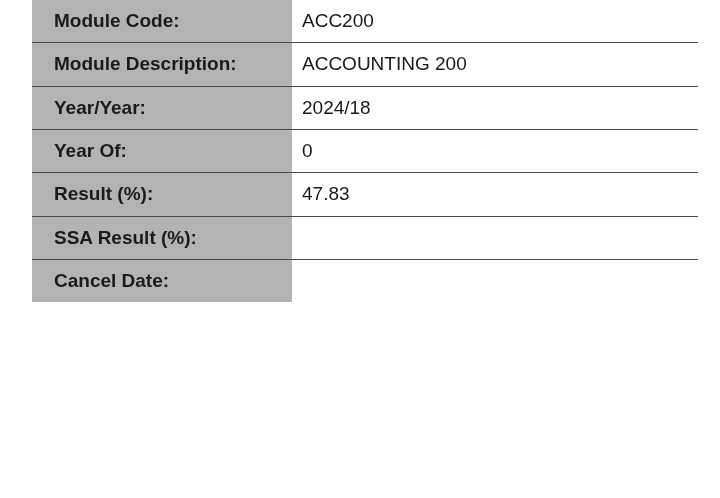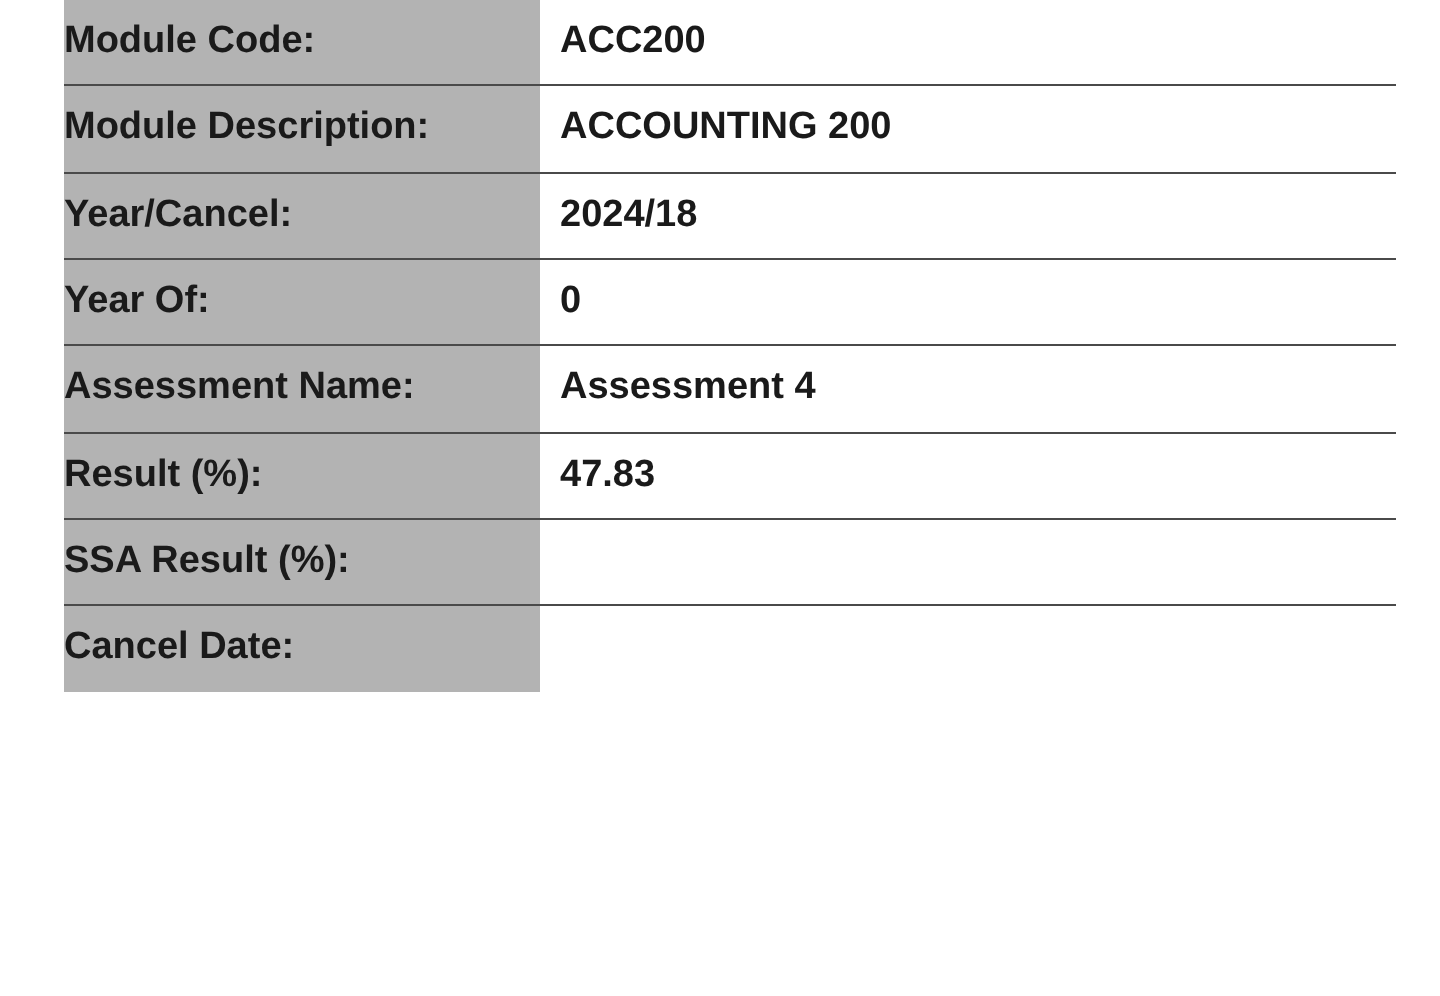--- a/index.html
+++ b/index.html
@@ -26,27 +26,27 @@
     vertical-align: middle;
     border-bottom: 1.5px solid #4a4a4a;
     padding: 0;
   }
   td.label-cell {
     width: 238px;
     background: #b3b3b3;
     color: #1a1a1a;
     font-weight: bold;
     font-size: 19px;
-    padding: 9px 0 9px 0;
+    padding: 9px 0 9px 22px;
     line-height: 1.28;
   }
   td.value-cell {
     background: #ffffff;
     color: #1a1a1a;
-    font-weight: bold;
+    font-weight: normal;
     font-size: 19px;
     padding: 9px 0 9px 10px;
     line-height: 1.28;
   }
   td.value-cell.empty {
     color: transparent;
   }
   
   tr.last-row td {
     border-bottom: none;
@@ -59,30 +59,26 @@
   <tbody>
     <tr>
       <td class="label-cell">Module Code:</td>
       <td class="value-cell">ACC200</td>
     </tr>
     <tr>
       <td class="label-cell">Module Description:</td>
       <td class="value-cell">ACCOUNTING 200</td>
     </tr>
     <tr>
-      <td class="label-cell">Year/Cancel:</td>
+      <td class="label-cell">Year/Year:</td>
       <td class="value-cell">2024/18</td>
     </tr>
     <tr>
       <td class="label-cell">Year Of:</td>
       <td class="value-cell">0</td>
-    </tr>
-    <tr>
-      <td class="label-cell">Assessment Name:</td>
-      <td class="value-cell">Assessment 4</td>
     </tr>
     <tr>
       <td class="label-cell">Result (%):</td>
       <td class="value-cell">47.83</td>
     </tr>
     <tr>
       <td class="label-cell">SSA Result (%):</td>
       <td class="value-cell empty"></td>
     </tr>
     <tr class="last-row">

